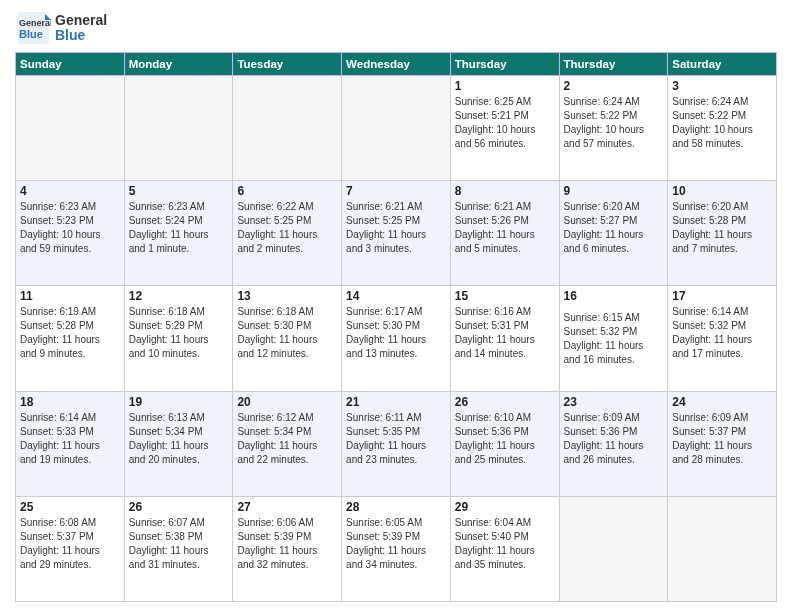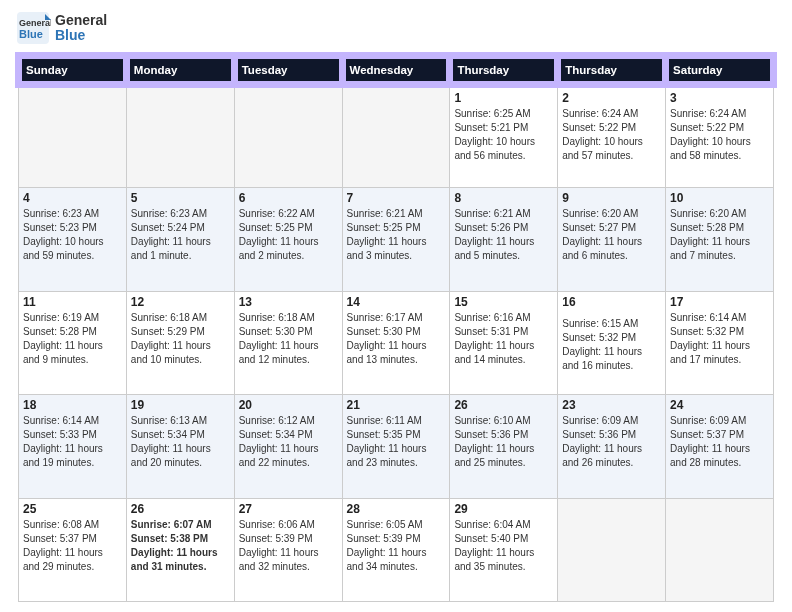--- a/index.html
+++ b/index.html
@@ -49,26 +49,26 @@
       font-size: 13px;
       color: #555;
     }
     .calendar {
       flex: 1;
       border-collapse: collapse;
       width: 100%;
       table-layout: fixed;
     }
     .calendar th {
-      background-color: #0f172a;
+      background-color: #0f766e;
       color: #fff;
       font-size: 11.5px;
       font-weight: bold;
       padding: 5px 4px;
-      border: 7px solid #c4b5fd;
+      border: 1px solid #c4b5fd;
       text-align: left;
     }
     .calendar td {
       border: 1px solid #ccc;
       vertical-align: top;
       padding: 3px 4px;
       font-size: 9.5px;
       color: #333;
       background: #fff;
       height: 88px;
@@ -317,21 +317,21 @@
         <tr>
           <td>
             <span class="day-num">25</span>
             <div class="day-info" style="white-space: pre-line;">Sunrise: 6:08 AM
 Sunset: 5:37 PM
 Daylight: 11 hours
 and 29 minutes.</div>
           </td>
           <td>
             <span class="day-num">26</span>
-            <div class="day-info" style="white-space: pre-line; font-weight: bold;">Sunrise: 6:07 AM
+            <div class="day-info" style="white-space: pre-line;">Sunrise: 6:07 AM
 Sunset: 5:38 PM
 Daylight: 11 hours
 and 31 minutes.</div>
           </td>
           <td>
             <span class="day-num">27</span>
             <div class="day-info" style="white-space: pre-line;">Sunrise: 6:06 AM
 Sunset: 5:39 PM
 Daylight: 11 hours
 and 32 minutes.</div>

